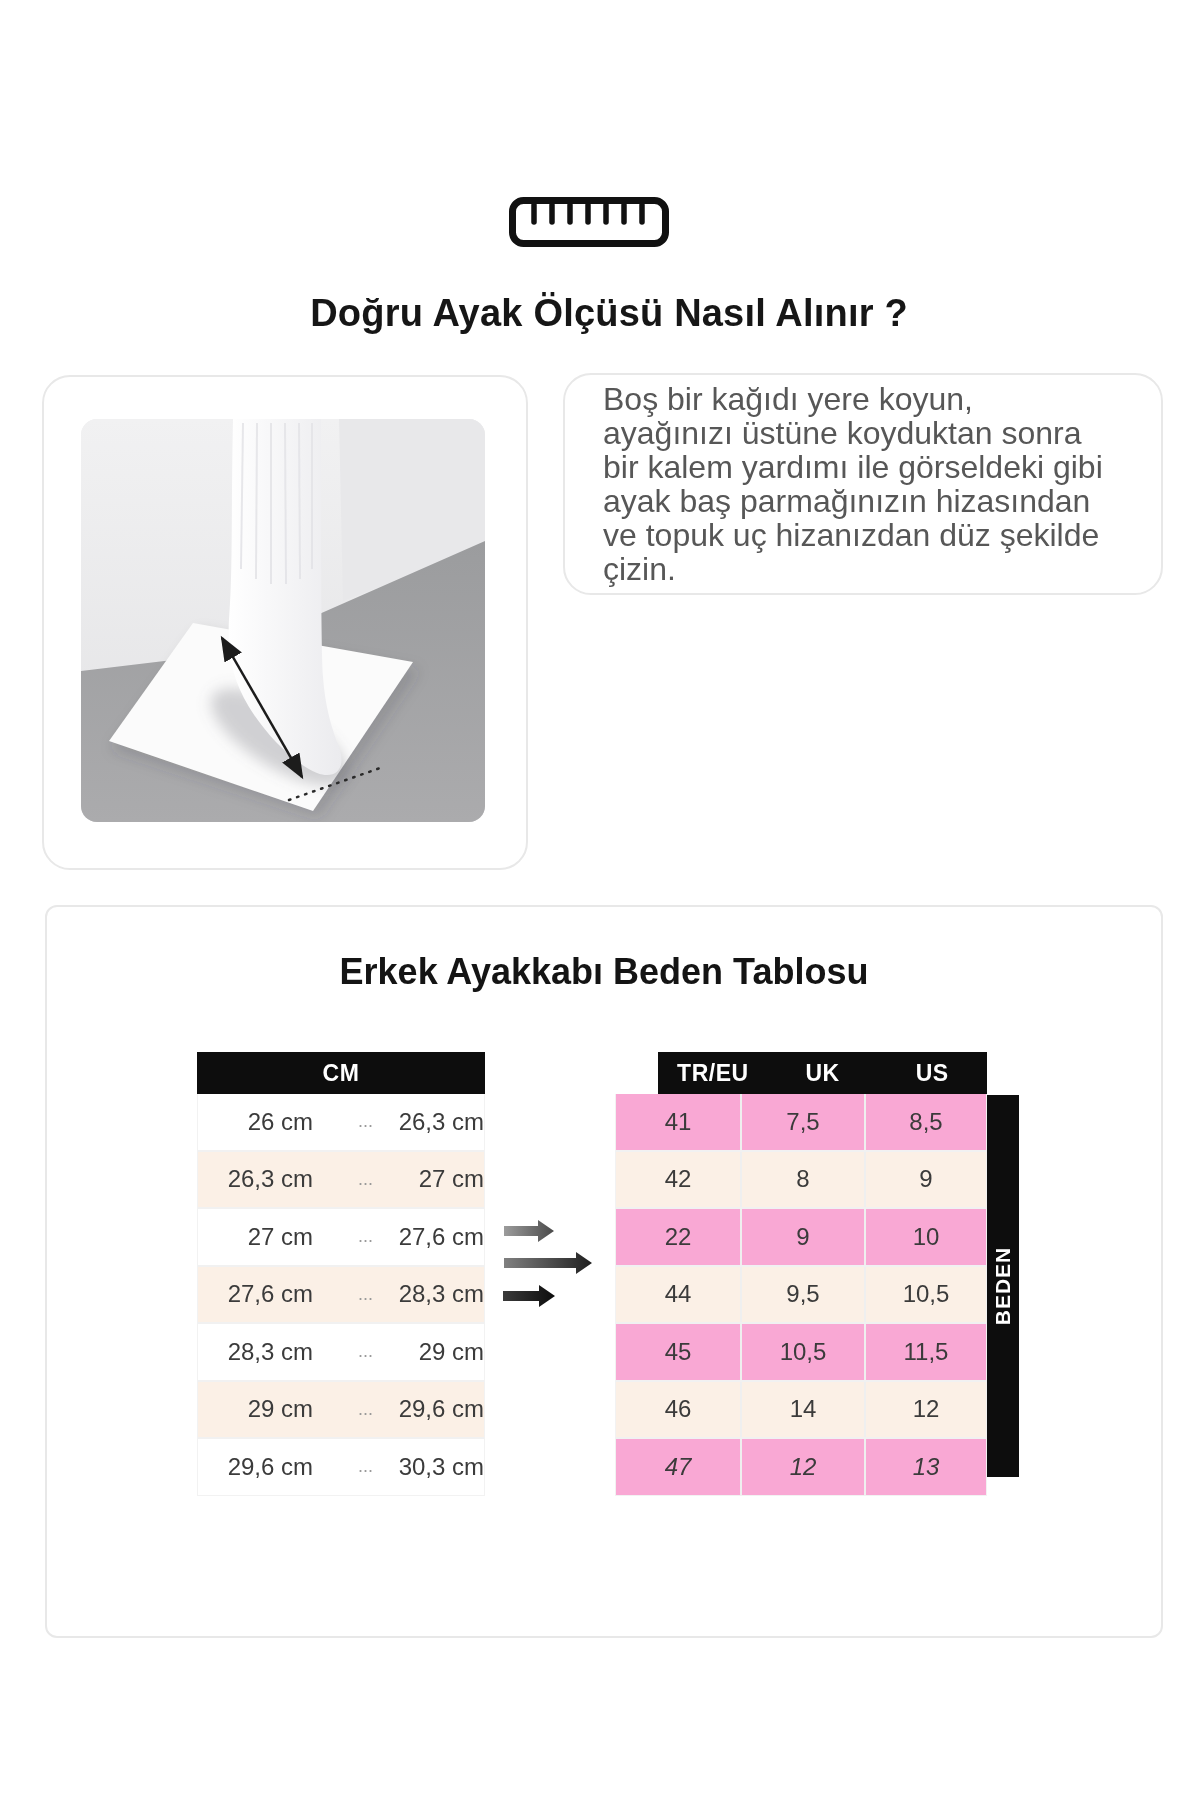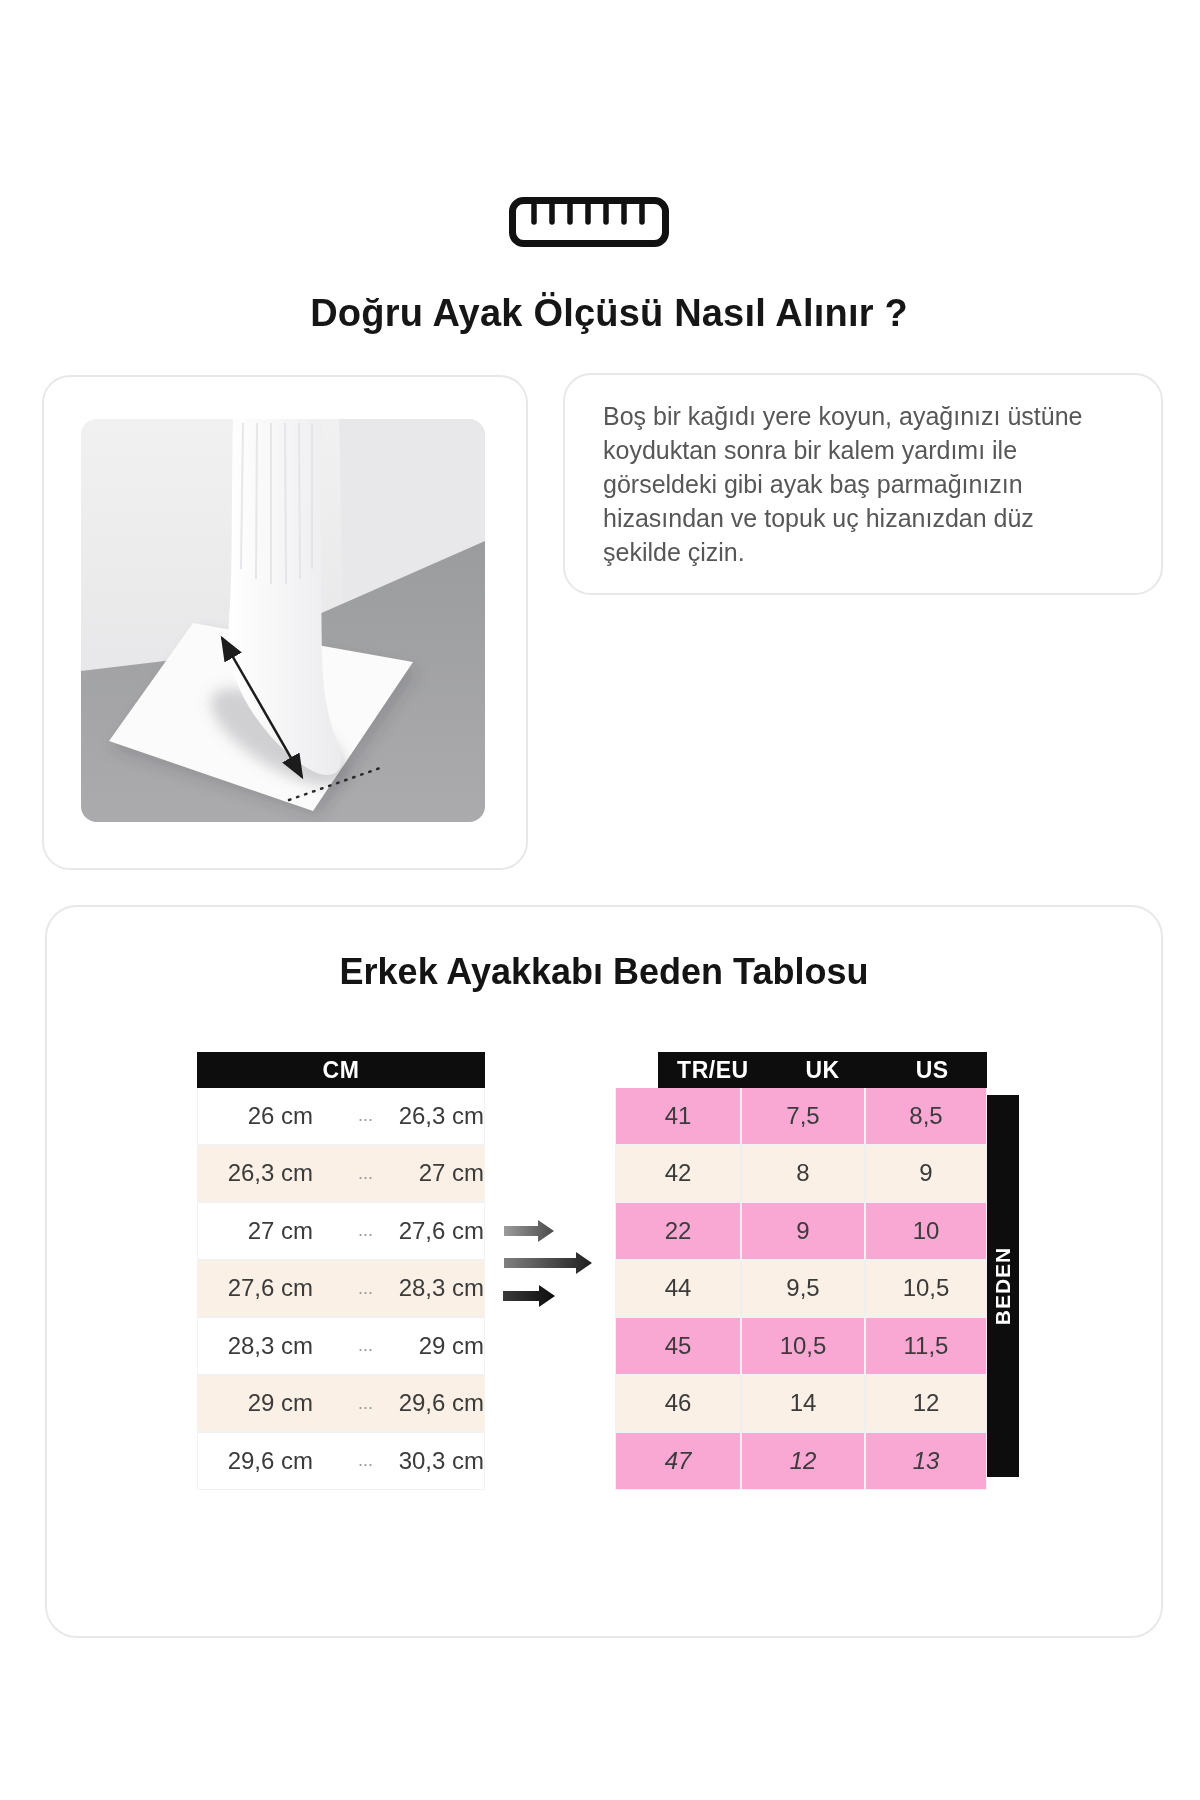--- a/index.html
+++ b/index.html
@@ -12,30 +12,30 @@
         font-size:38px;font-weight:bold;color:#161616;letter-spacing:.2px;}
 
   .photo-card{position:absolute;left:42px;top:375px;width:486px;height:495px;
         border:2px solid #e8e8e8;border-radius:28px;box-sizing:border-box;background:#fff;}
   .photo{position:absolute;left:37px;top:42px;width:404px;height:403px;border-radius:16px;
         overflow:hidden;background:#ededee;}
 
   .info-box{position:absolute;left:563px;width:600px;border:2px solid #e8e8e8;border-radius:28px;
         box-sizing:border-box;display:flex;align-items:center;background:#fff;
         padding:0 52px 0 38px;}
-  .info-box p{margin:0;font-size:25px;line-height:34px;color:#575757;}
+  .info-box p{margin:0;font-size:32px;line-height:34px;color:#575757;}
   .box1{top:373px;height:222px;}
   .box2{top:622px;height:250px;}
 
   .table-card{position:absolute;left:45px;top:905px;width:1118px;height:733px;
-        border:2px solid #e8e8e8;border-radius:32px;box-sizing:border-box;background:#fff;}
+        border:2px solid #e8e8e8;border-radius:12px;box-sizing:border-box;background:#fff;}
   .chart-title{position:absolute;left:0;top:44px;width:100%;margin:0;text-align:center;
         font-size:36px;font-weight:bold;color:#141414;}
 
-  .t-header{height:36px;background:#0d0d0d;color:#ffffff;font-weight:bold;font-size:23px;
+  .t-header{height:42px;background:#0d0d0d;color:#ffffff;font-weight:bold;font-size:23px;
         display:flex;align-items:center;justify-content:center;letter-spacing:.5px;}
   .t-body{border:1px solid #f2f2f2;border-top:none;}
 
   .cm-table{position:absolute;left:150px;top:145px;width:288px;}
   .cm-row{height:55.5px;display:grid;grid-template-columns:115px 60px 111px;align-items:center;
         background:#fff;border-bottom:2px solid #f1f1f1;font-size:24px;color:#3b3b3b;}
   .cm-row:last-child{border-bottom:none;}
   .cm-cell{text-align:right;}
   .dots{font-size:18px;color:#9a9a9a;}
 

